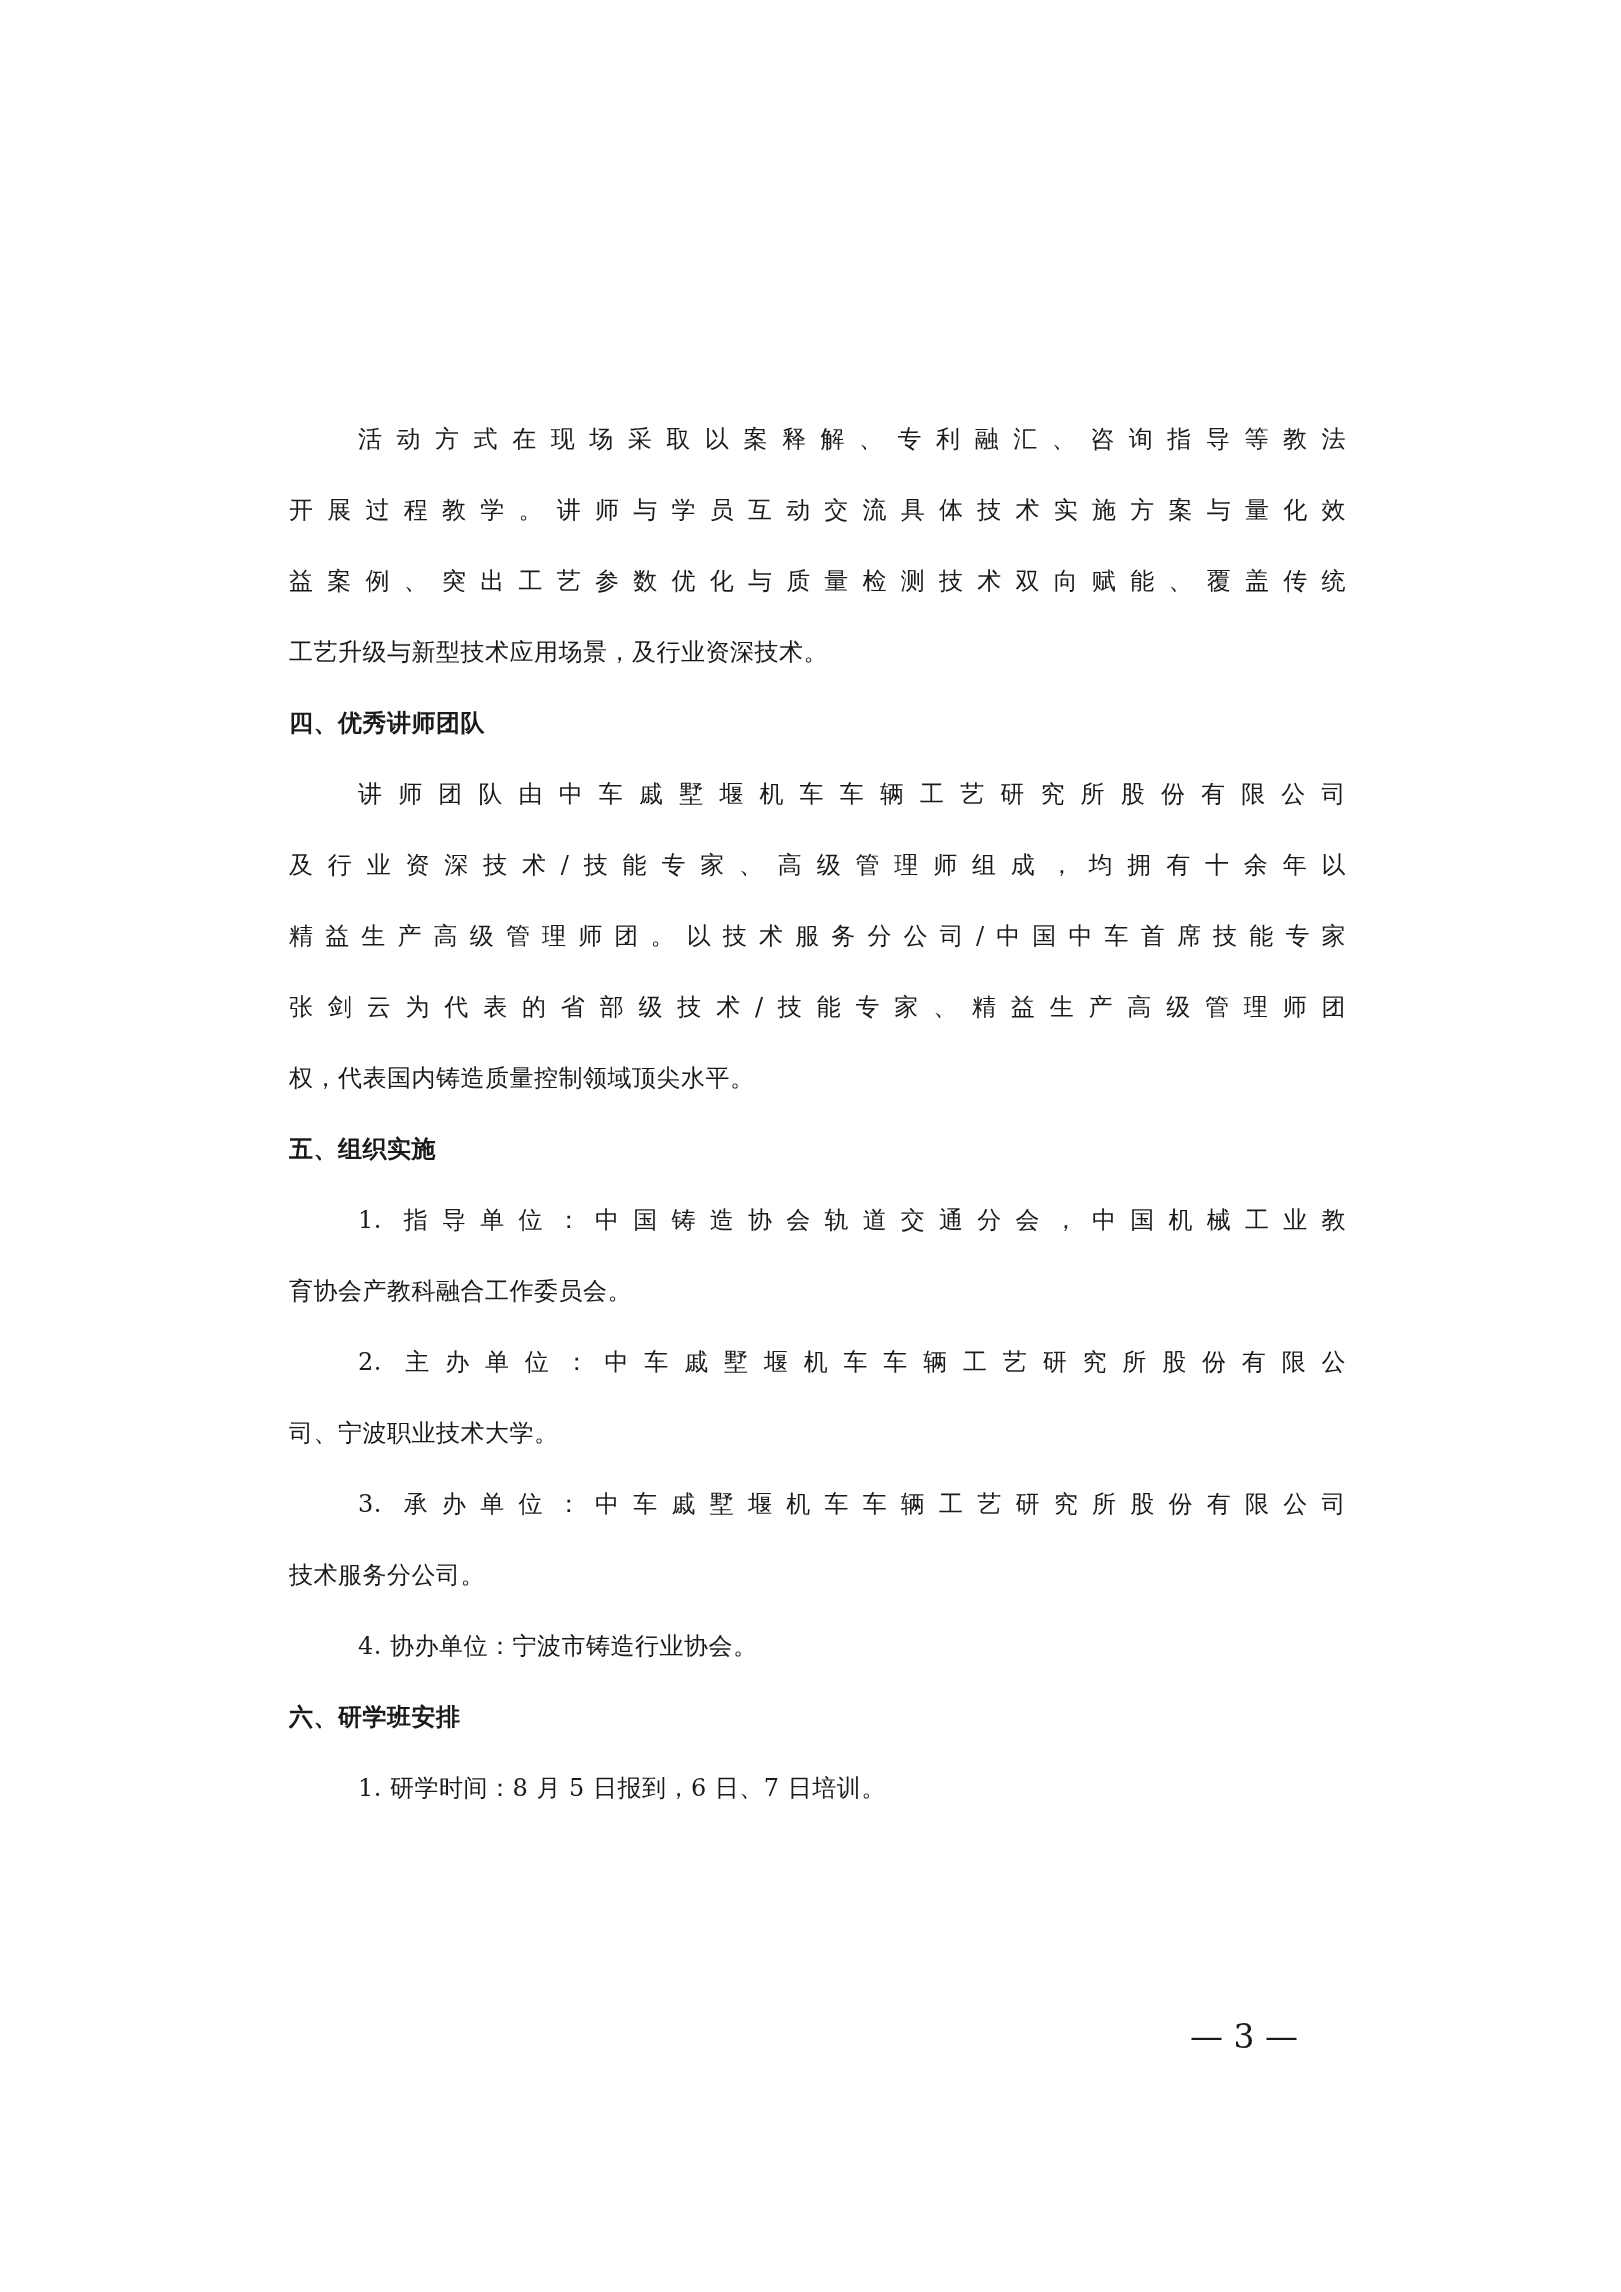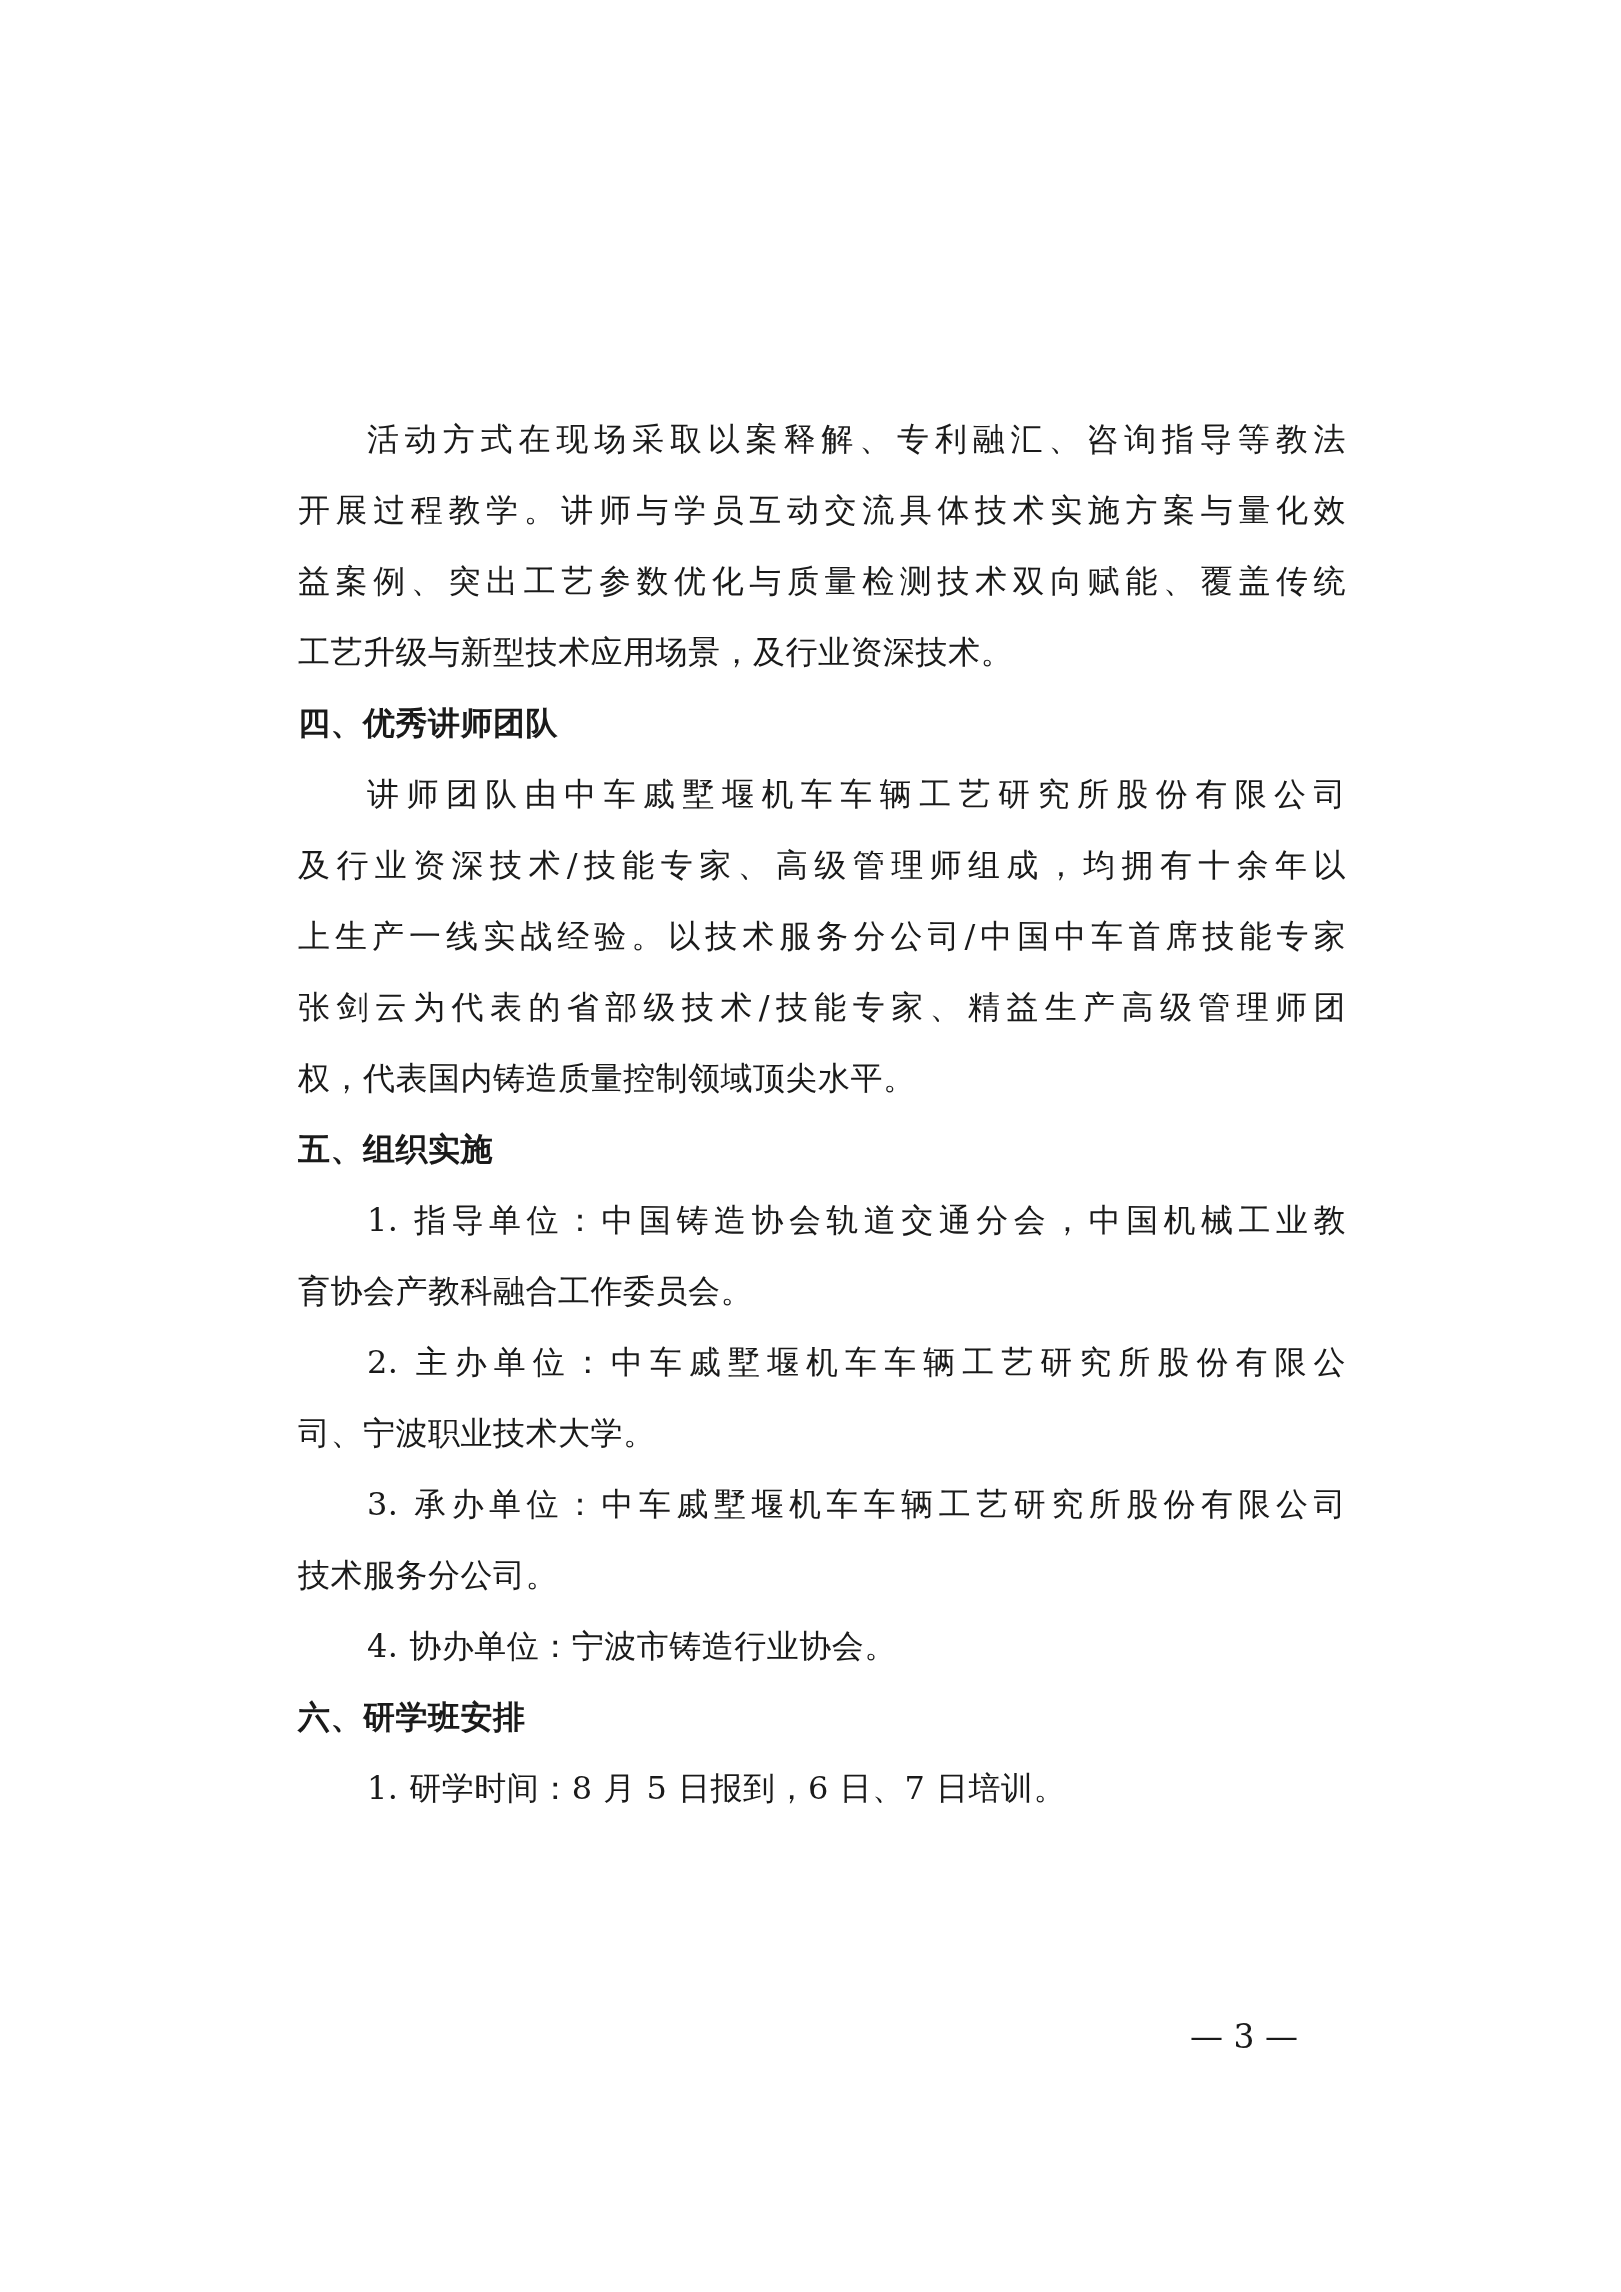--- a/index.html
+++ b/index.html
@@ -15,28 +15,27 @@
       font-family: "DejaVu Serif", "Liberation Serif", serif;
       color: #1a1a1a;
     }
     .page {
       position: absolute;
       left: 289px;
       top: 404px;
       width: 1057px;
     }
     .line {
-      font-size: 32px;
+      font-size: 24px;
       line-height: 71px;
       height: 71px;
       white-space: nowrap;
       text-align: justify;
       text-align-last: justify;
       letter-spacing: 0.5px;
-      margin-left: 9px;
     }
     .line.last {
       text-align-last: left;
     }
     .indent {
       padding-left: 69px;
     }
     .heading {
       font-family: "DejaVu Sans", "Liberation Sans", sans-serif;
       font-weight: bold;
@@ -66,21 +65,21 @@
   <div class="line">益案例、突出工艺参数优化与质量检测技术双向赋能、覆盖传统</div>
   <div class="line last">工艺升级与新型技术应用场景，及行业资深技术。</div>
 
   <div class="line heading">四、优秀讲师团队</div>
 
   <div class="line indent">讲师团队由中车戚墅堰机车车辆工艺研究所股份有限公司</div>
   <div class="line">
     <span>及行业资深技术/技能专家、高级管理师组成，</span><b>均拥有十余年以</b>
   </div>
   <div class="line">
-    <b>上生产一线实战经验</b><span>。以</span><b>技术服务分公司</b><span>/中国中车首席技能专家</span>
+    <b>精益生产高级管理师团</b><span>。以</span><b>技术服务分公司</b><span>/中国中车首席技能专家</span>
   </div>
   <div class="line bold">张剑云为代表的省部级技术/技能专家、精益生产高级管理师团</div>
   <div class="line bold last">权，代表国内铸造质量控制领域顶尖水平。</div>
 
   <div class="line heading">五、组织实施</div>
 
   <div class="line indent">1. 指导单位：中国铸造协会轨道交通分会，中国机械工业教</div>
   <div class="line last">育协会产教科融合工作委员会。</div>
   <div class="line indent">2. 主办单位：中车戚墅堰机车车辆工艺研究所股份有限公</div>
   <div class="line last">司、宁波职业技术大学。</div>

